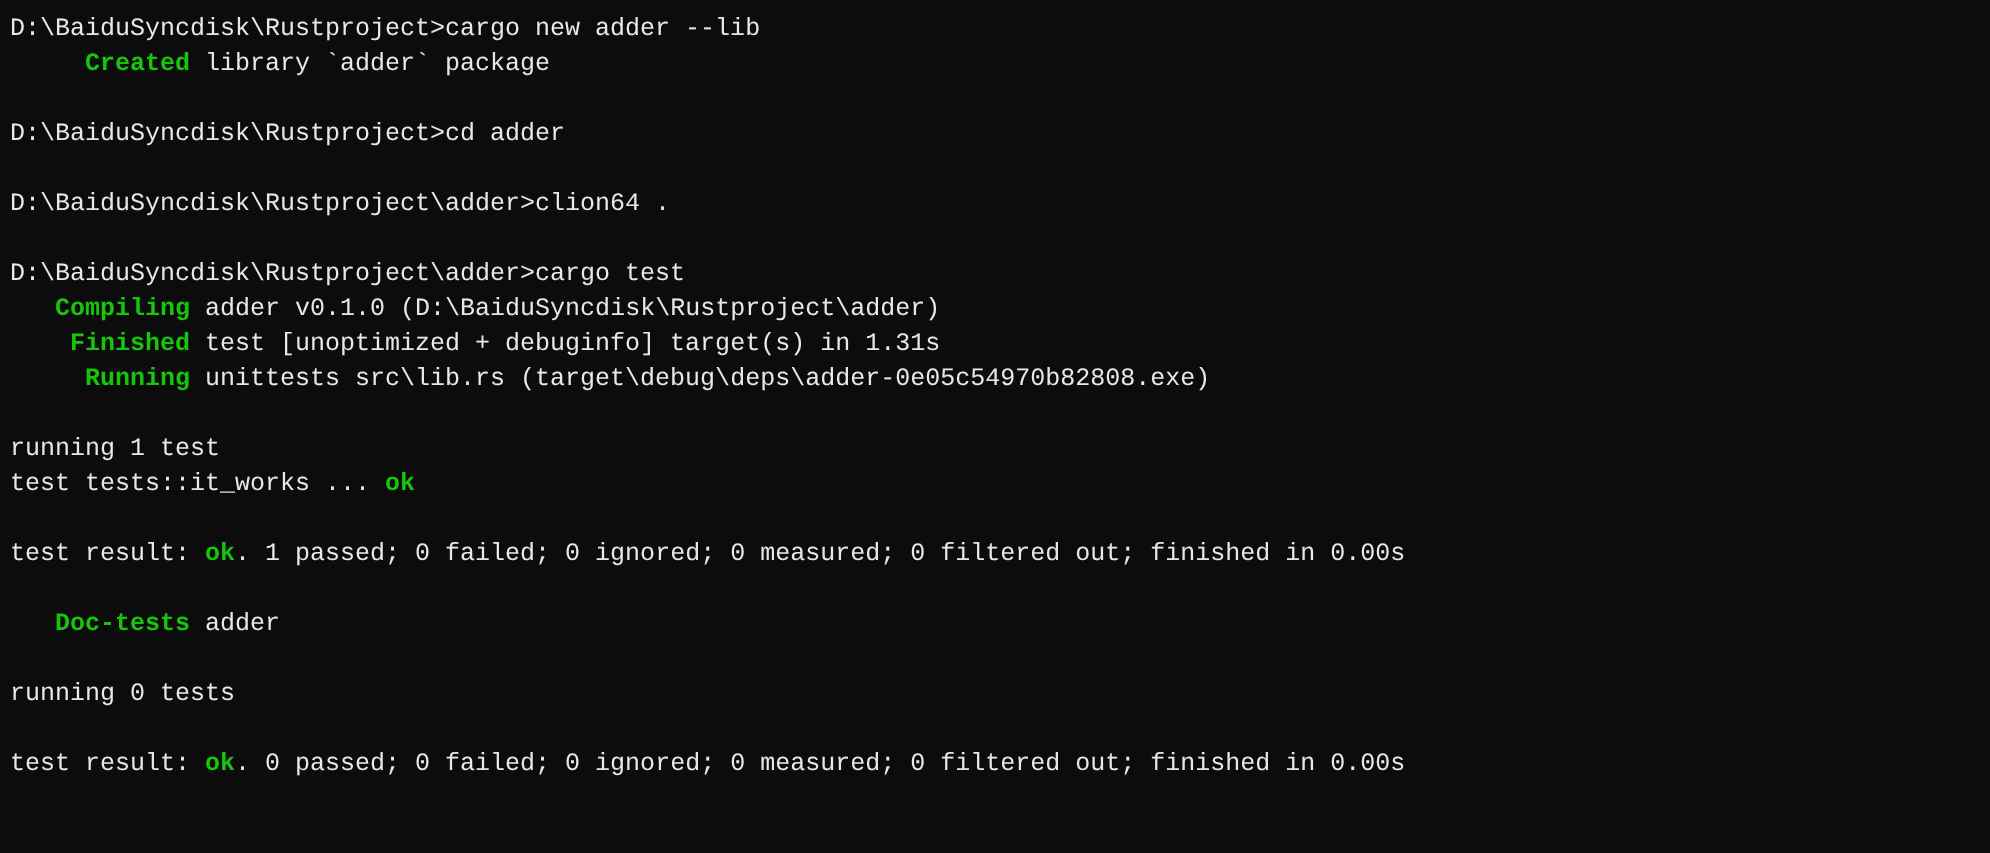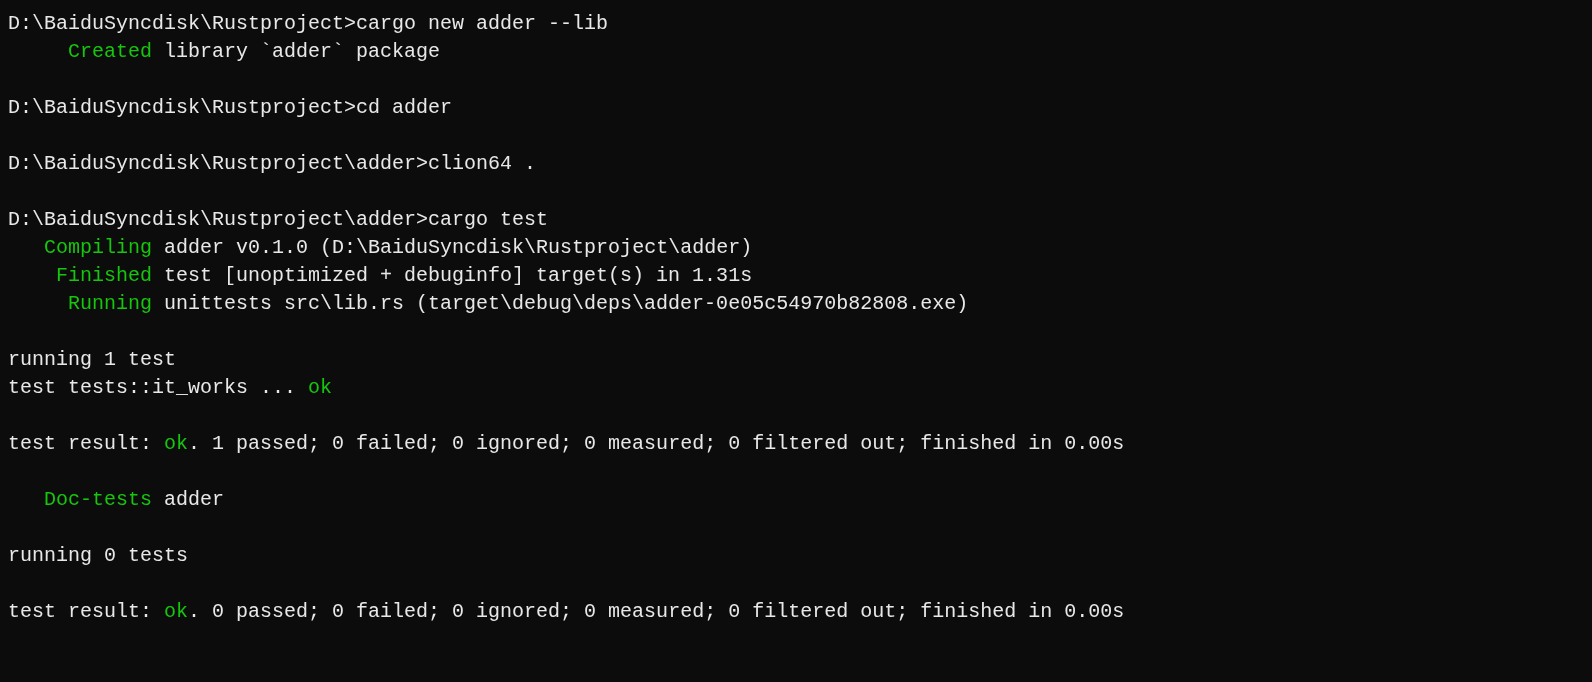--- a/index.html
+++ b/index.html
@@ -16,21 +16,21 @@
       padding: 10px 8px;
       width: 1592px;
       height: 682px;
       overflow: hidden;
     }
     .terminal {
       white-space: pre;
     }
     .green {
       color: #16c60c;
-      font-weight: normal;
+      font-weight: bold;
     }
     .line {
       display: block;
     }
     .blank {
       display: block;
       height: 1.4em;
     }
   </style>
 </head>

